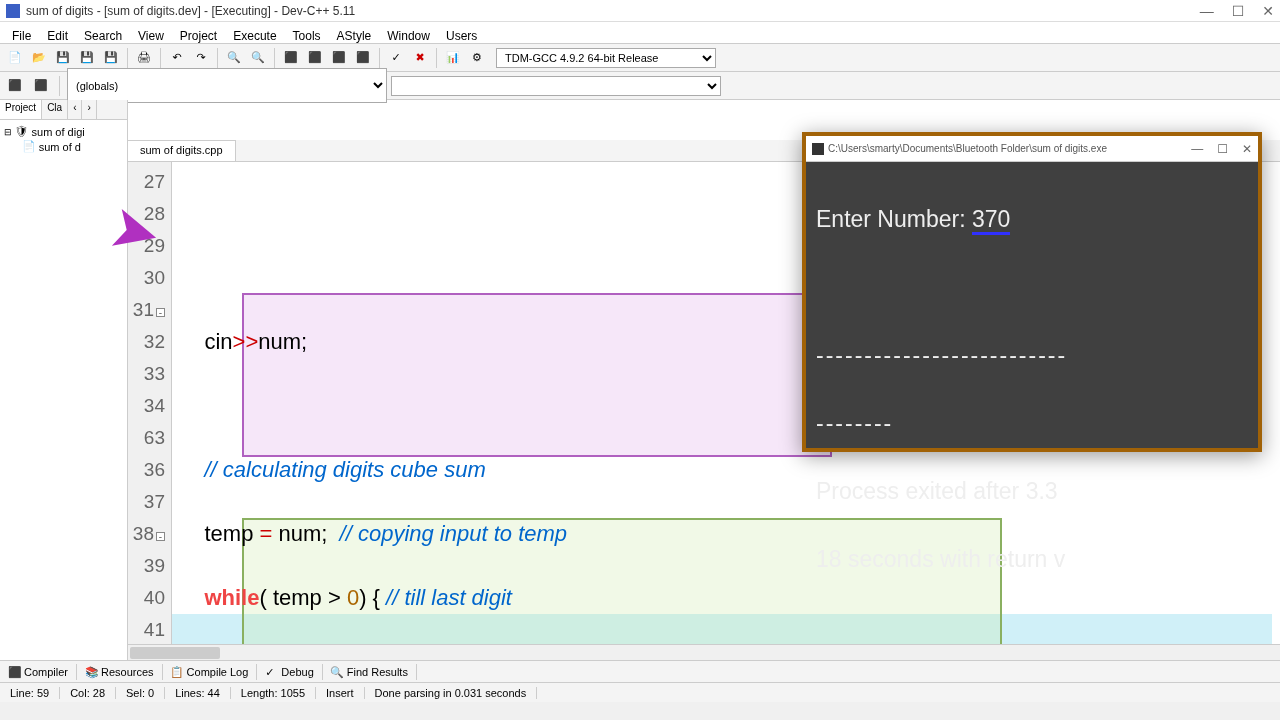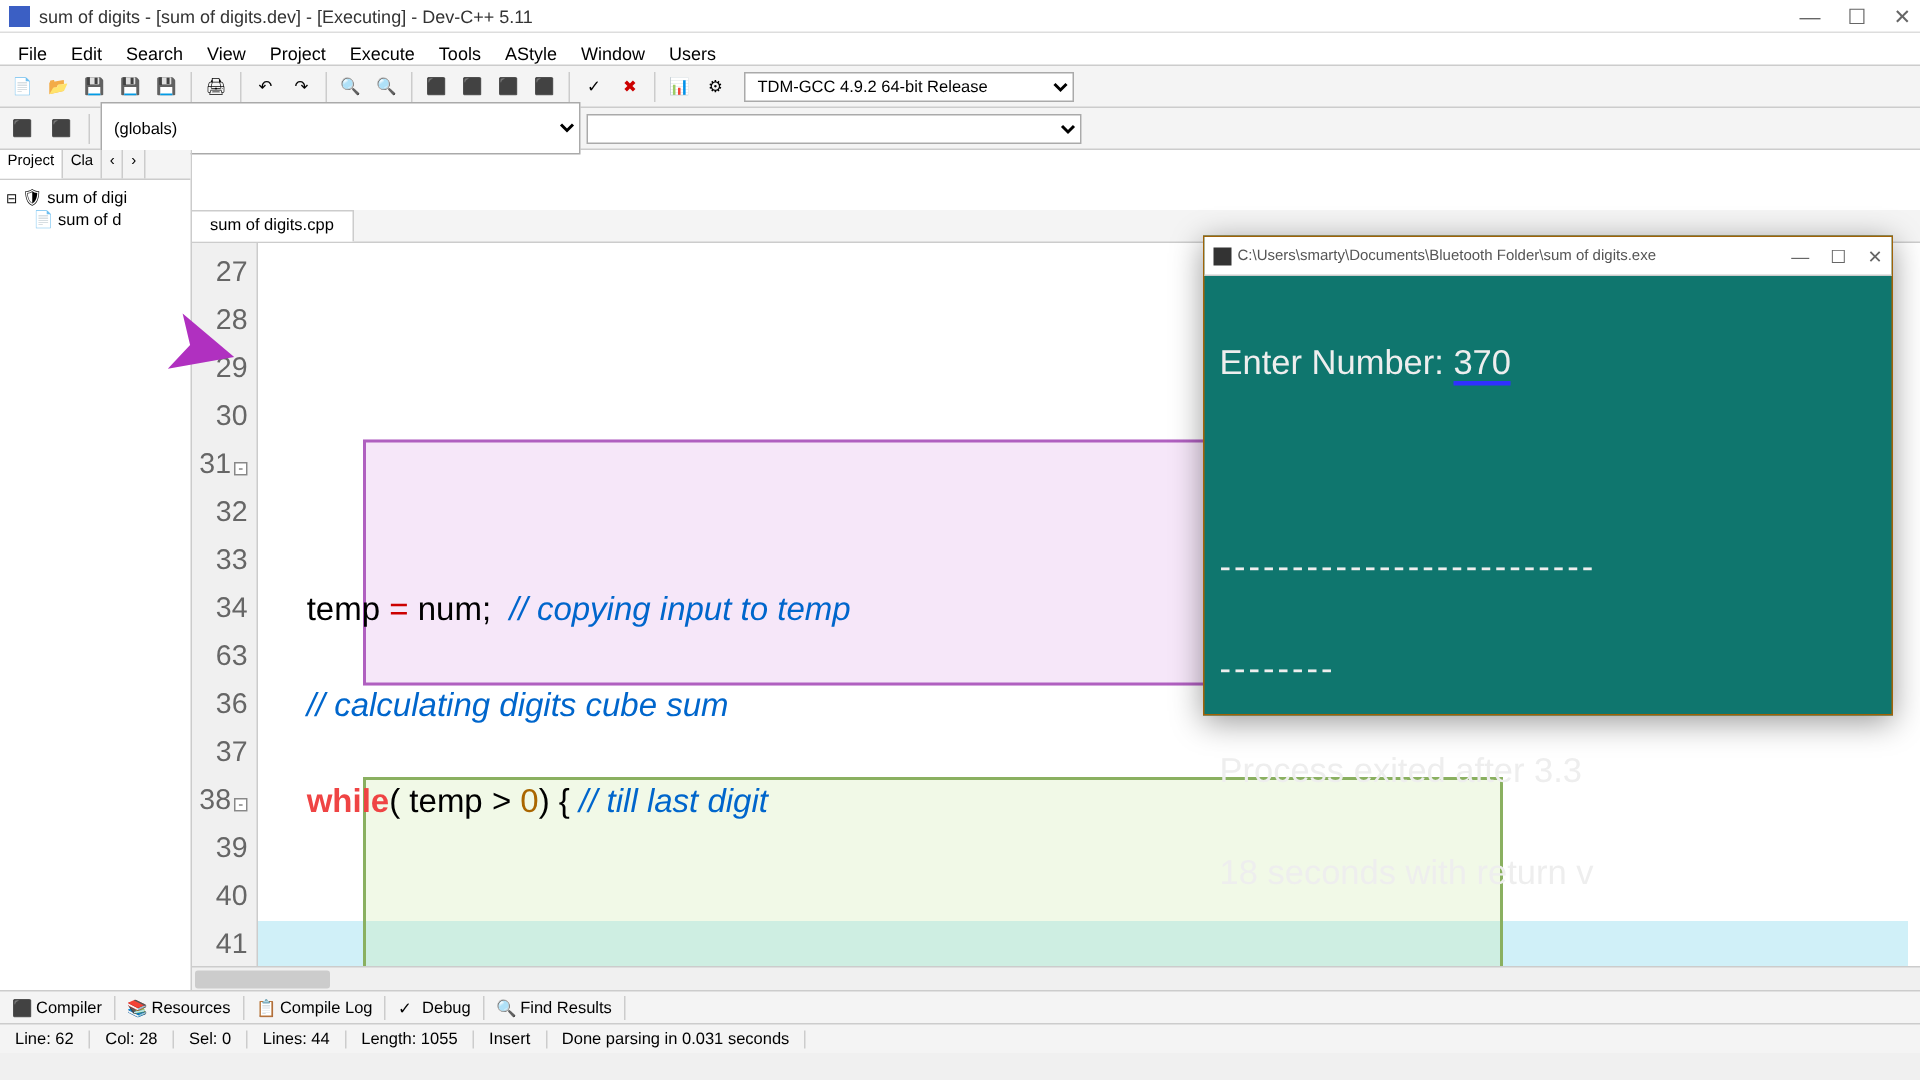--- a/index.html
+++ b/index.html
@@ -33,21 +33,21 @@
 .code-content { padding: 4px 8px; position: relative; white-space: pre; }
 .kw { color: #ef4444; font-weight: bold; text-align: center; }
 .cmt { color: #0066cc; font-style: italic; }
 .op { color: #cc0000; }
 .num { color: #aa6600; }
 .fn { color: #000; }
 .highlight-line { position: absolute; left: 0; height: 32px; background: #d0f0f8; z-index: 0; }
 .box-purple { position: absolute; border: 2px solid #b060c0; background: rgba(220,160,230,0.25); z-index: 1; pointer-events: none; }
 .box-green { position: absolute; border: 2px solid #8ab060; background: rgba(200,230,160,0.25); z-index: 1; pointer-events: none; }
 .arrow { position: absolute; z-index: 5; color: #b030c0; font-size: 60px; transform: rotate(15deg); pointer-events: none; left: 110px; top: 195px; }
-.console-window { position: absolute; right: 18px; top: 157px; width: 460px; height: 320px; background: #0f766e; border: 1px solid #a16207; z-index: 10; box-shadow: 0 4px 20px rgba(0,0,0,0.4); }
+.console-window { position: absolute; right: 18px; top: 132px; width: 460px; height: 320px; background: #404040; border: 4px solid #a16207; z-index: 10; box-shadow: 0 4px 20px rgba(0,0,0,0.4); }
 .console-title { height: 26px; background: #fff; color: #555; font-size: 10px; display: flex; align-items: center; padding: 0 6px; border-bottom: 1px solid #ccc; }
 .console-title .cicon { width: 12px; height: 12px; background: #333; margin-right: 4px; }
 .console-title .cwin-btns { margin-left: auto; display: flex; gap: 14px; font-size: 12px; color: #666; }
 .console-body { padding: 6px 10px; font-family: Consolas, monospace; font-size: 23px; line-height: 34px; color: #eee; white-space: pre-wrap; }
 .console-body .dashed { letter-spacing: 2px; }
 .console-under { border-bottom: 3px solid #3030ff; }
 .bottom-tabs { height: 22px; background: #f4f4f4; border-top: 1px solid #ccc; display: flex; align-items: center; font-size: 11px; }
 .bottom-tab { padding: 2px 8px; display: flex; align-items: center; gap: 4px; border-right: 1px solid #ccc; }
 .bottom-tab .bicon { width: 12px; height: 12px; display: inline-block; }
 .statusbar { height: 20px; background: #f4f4f4; border-top: 1px solid #ccc; display: flex; align-items: center; font-size: 11px; }
@@ -163,23 +163,24 @@
           <div>39</div>
         <div>40</div>
           <div>41</div>
           <div>42</div>
       </div>
       <div class="code-content">
 <div class="highlight-line" style="top:452px;width:1100px"></div>
 <div class="box-purple" style="left:70px;top:131px;width:590px;height:164px"></div>
 <div class="box-green" style="left:70px;top:356px;width:760px;height:166px"></div>
 <div style="position:relative;z-index:2">
+<div>    <span class="fn">cin</span><span class="op">&gt;&gt;</span><span>num;</span></div>
 <div>&nbsp;</div>
+<div>    <span class="cmt">// calculating digits cube sum</span></div>
 <div>    <span>temp </span><span class="op">=</span><span> num;  </span><span class="cmt">// copying input to temp</span></div>
-<div>    <span class="cmt">// calculating digits cube sum</span></div>
 <div>    <span class="kw">while</span><span>( temp &gt; </span><span class="num">0</span><span>) { </span><span class="cmt">// till last digit</span></div>
 
 
 
 
 
 
 
 
 
@@ -232,20 +233,20 @@
       <span class="bicon">✓</span>
       <span>Debug</span>
     </span>
   <span class="bottom-tab">
       <span class="bicon">🔍</span>
       <span>Find Results</span>
     </span>
 </div>
 
 <div class="statusbar">
-  <span class="status-cell">Line:   62</span>
+  <span class="status-cell">Line:   59</span>
   <span class="status-cell">Col:   28</span>
   <span class="status-cell">Sel:   0</span>
   <span class="status-cell">Lines:   44</span>
   <span class="status-cell">Length:   1055</span>
   <span class="status-cell">Insert</span>
   <span class="status-cell">Done parsing in 0.031 seconds</span>
 </div>
 
 </body></html>

